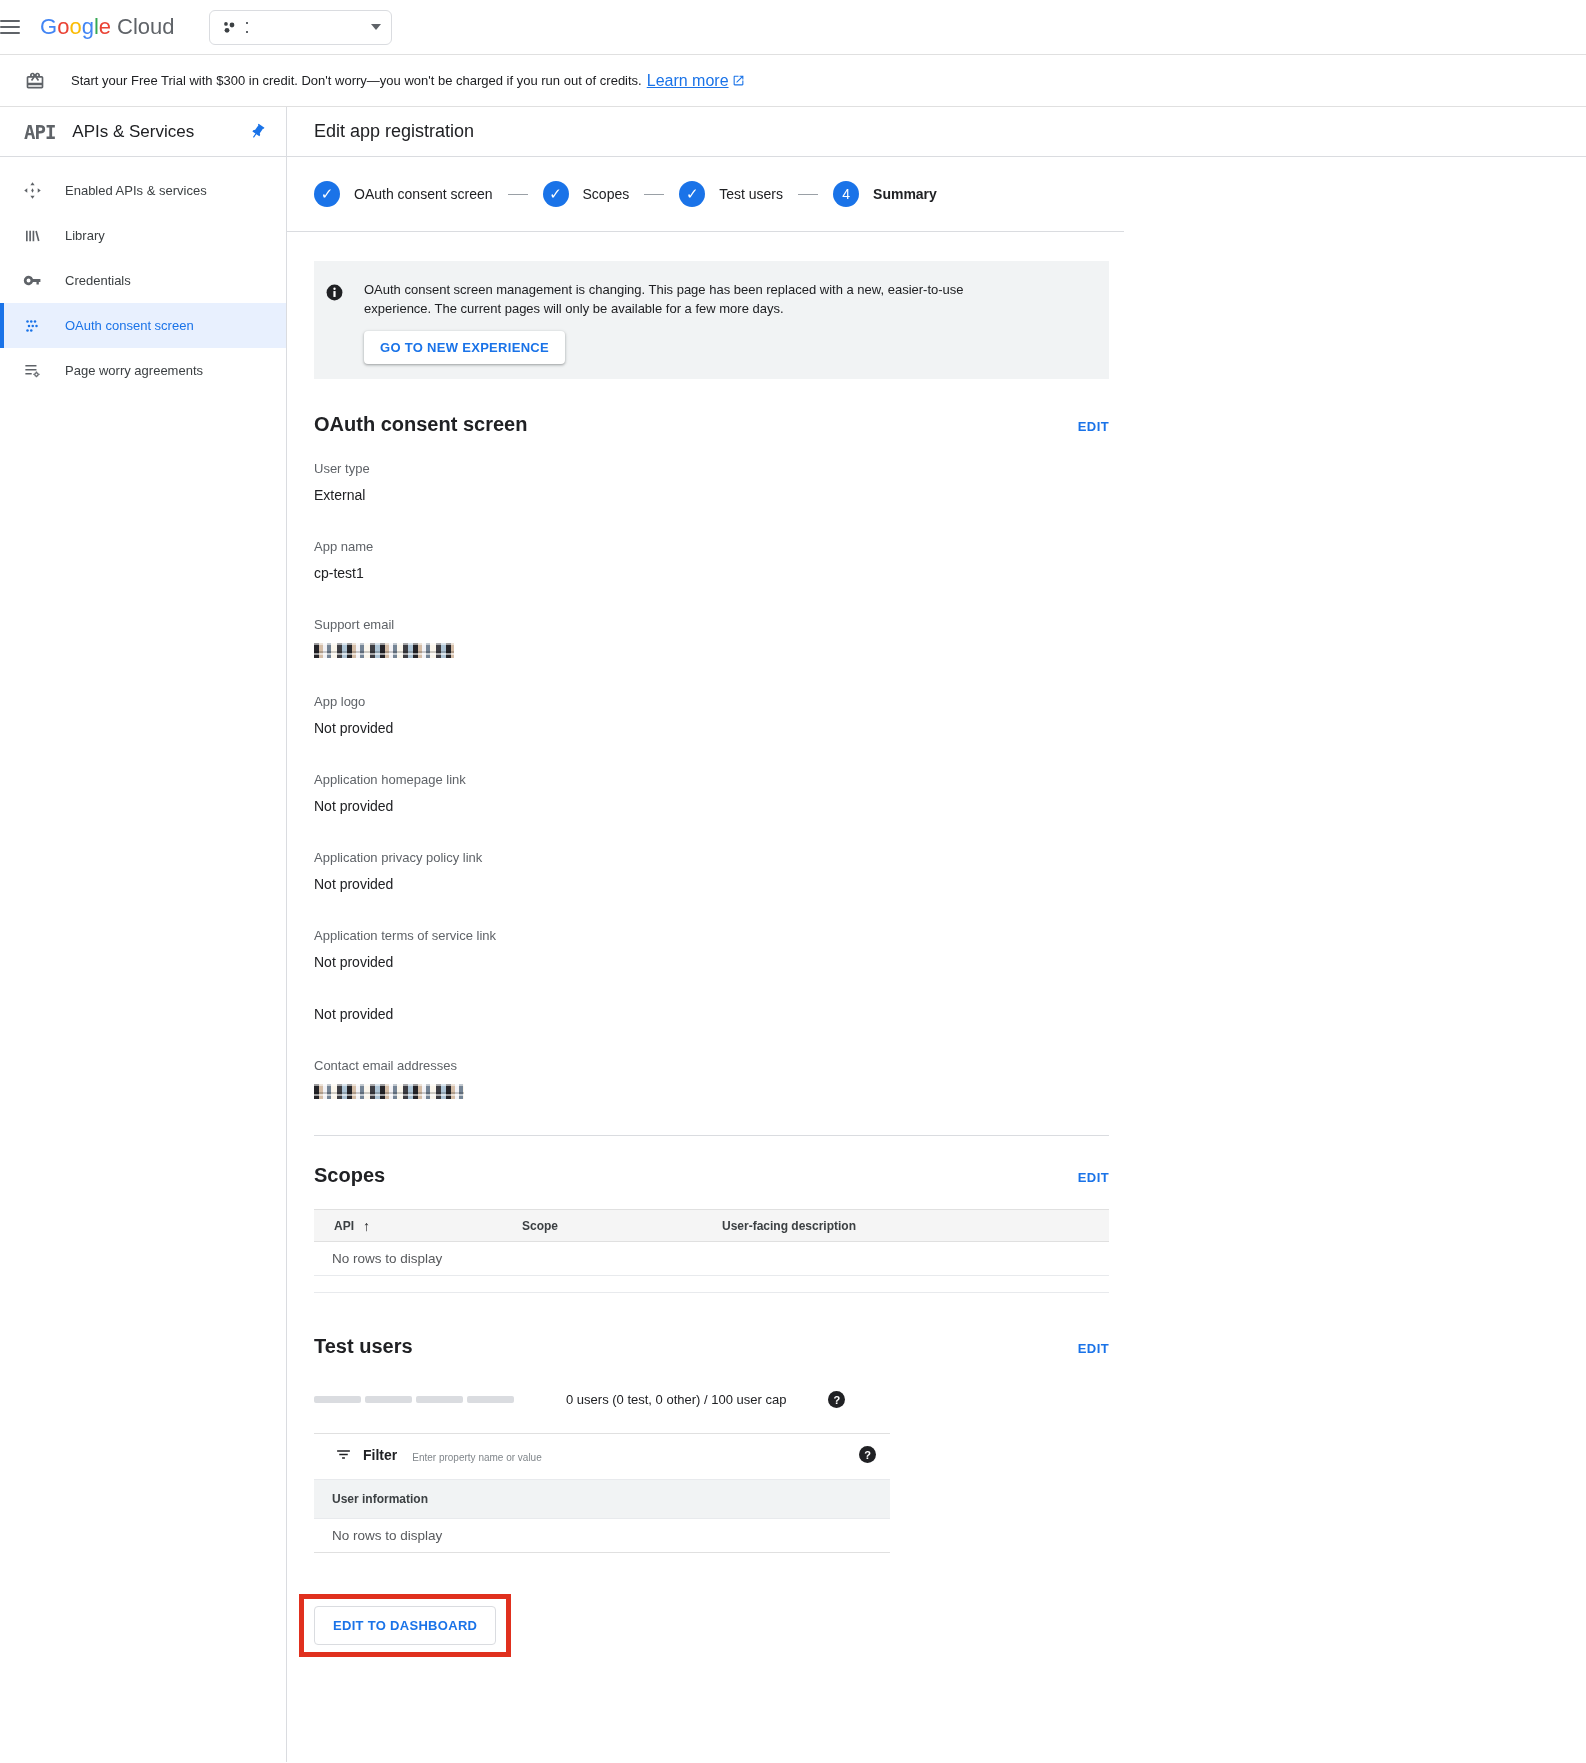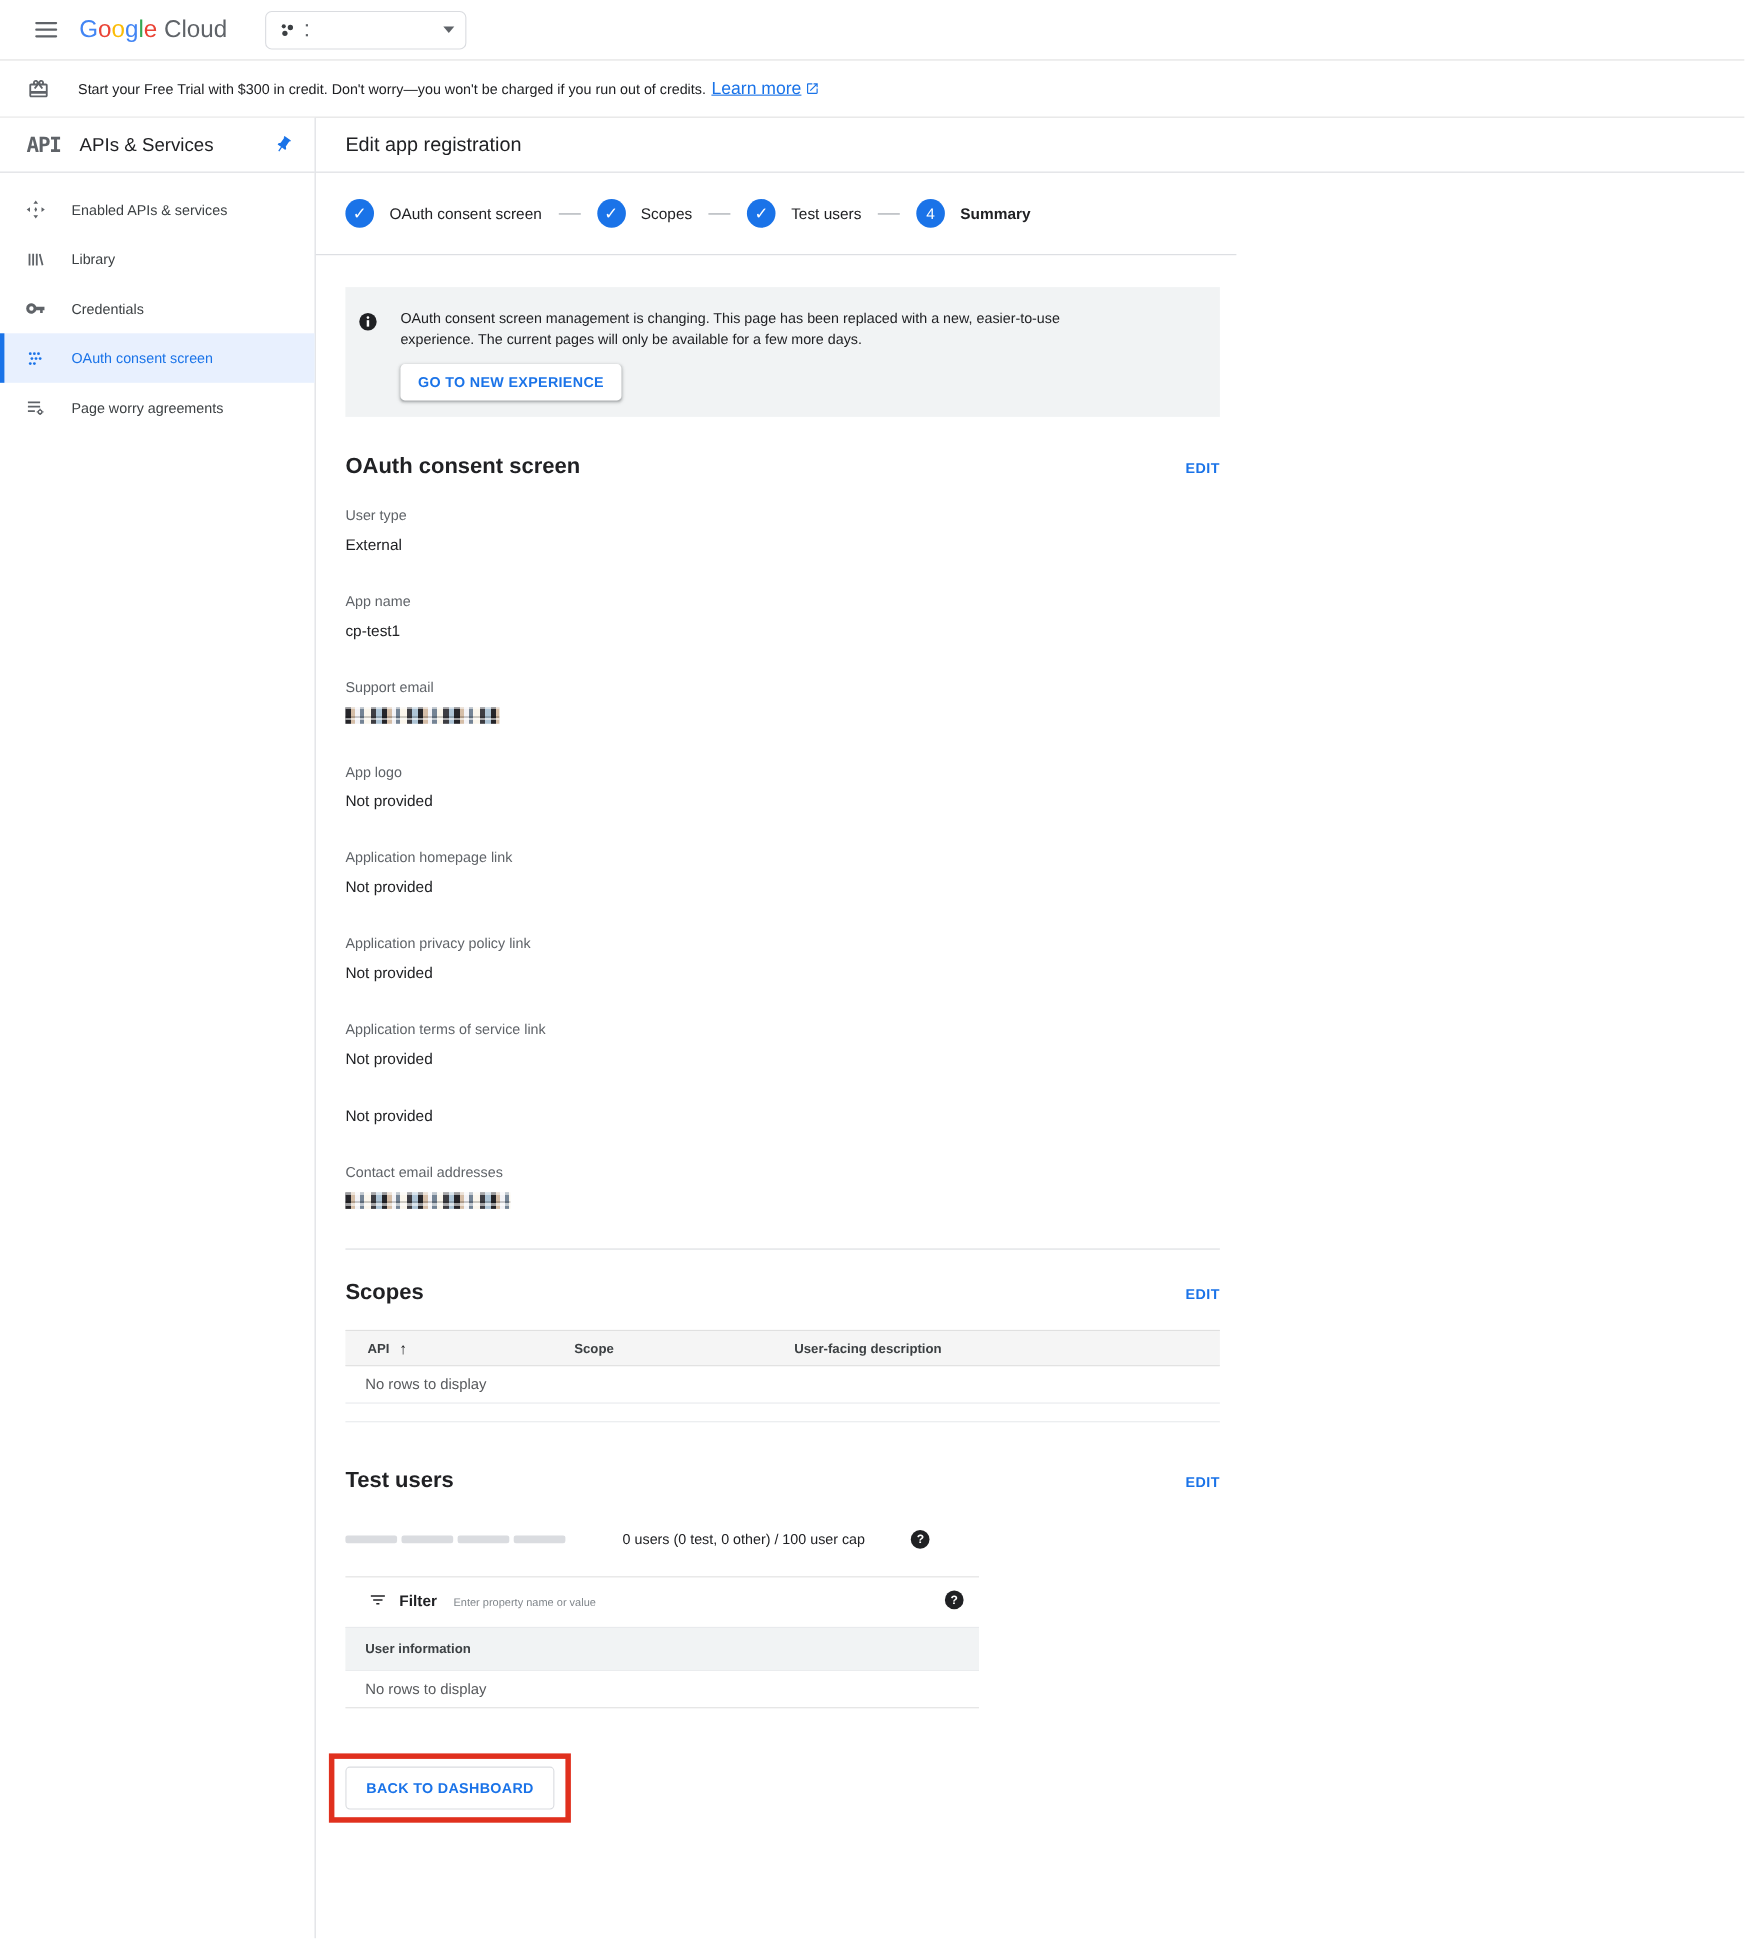--- a/index.html
+++ b/index.html
@@ -4,21 +4,21 @@
 <style>
   * { margin:0; padding:0; box-sizing:border-box; }
   html,body { background:#fff; }
   body {
     width:1586px; height:1763px; position:relative; overflow:hidden;
     font-family:"Liberation Sans", sans-serif; color:#202124;
   }
   svg { display:block; }
 
   
-  .topbar { height:55px; border-bottom:1px solid #e0e0e0; display:flex; align-items:center; padding:0 24px 0 32px; }
+  .topbar { height:55px; border-bottom:1px solid #e0e0e0; display:flex; align-items:center; padding:0 24px 0 0; }
   .hamburger { width:20px; cursor:pointer; }
   .hamburger div { height:2px; background:#5f6368; margin:4px 0; border-radius:1px; }
   .logo { display:flex; align-items:baseline; font-size:22px; margin-left:20px; cursor:pointer; }
   .logo .g-letters span { font-weight:normal; }
   .logo .cloud { color:#5f6368; margin-left:6px; }
   .proj-select { margin-left:34px; width:183px; height:35px; border:1px solid #dadce0; border-radius:6px;
                  display:flex; align-items:center; padding:0 10px 0 11px; cursor:pointer; }
   .proj-mark { width:4px; height:11px; margin-left:8px; display:flex; flex-direction:column; justify-content:space-between; }
   .proj-mark i { display:block; width:2px; height:2px; background:#5f6368; }
   .caret-down { margin-left:auto; width:0; height:0; border-left:5px solid transparent; border-right:5px solid transparent; border-top:6px solid #5f6368; }
@@ -364,18 +364,18 @@
             <input class="filter-input" type="text" placeholder="Enter property name or value" style="">
             <span class="help-badge">?</span>
           </div>
           <div class="ui-header">User information</div>
           <div class="ui-empty">No rows to display</div>
         </div>
       </div>
 
       <div class="back-wrap">
         <div class="red-box">
-          <button class="back-btn">BACK TO DASHBOARD</button>
+          <button class="back-btn">EDIT TO DASHBOARD</button>
         </div>
       </div>
     </div>
   </div>
 </div>
 
 </body></html>

